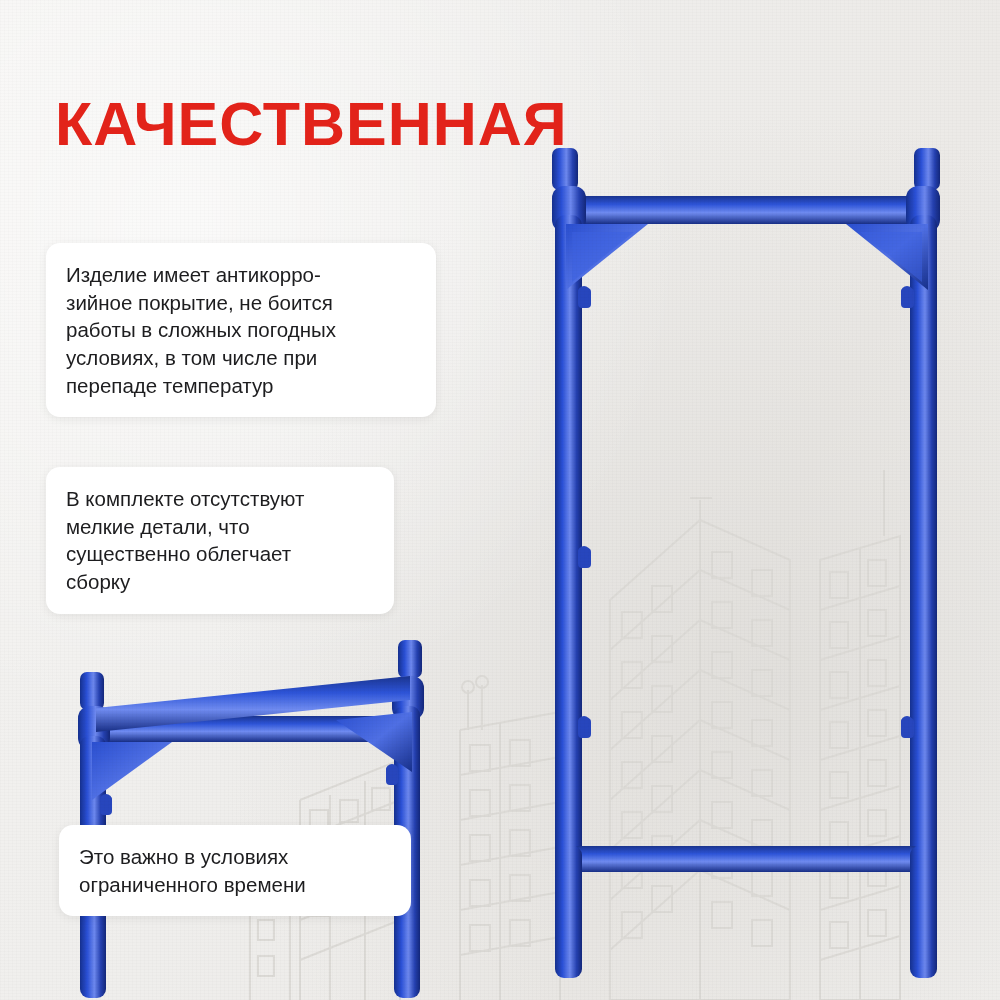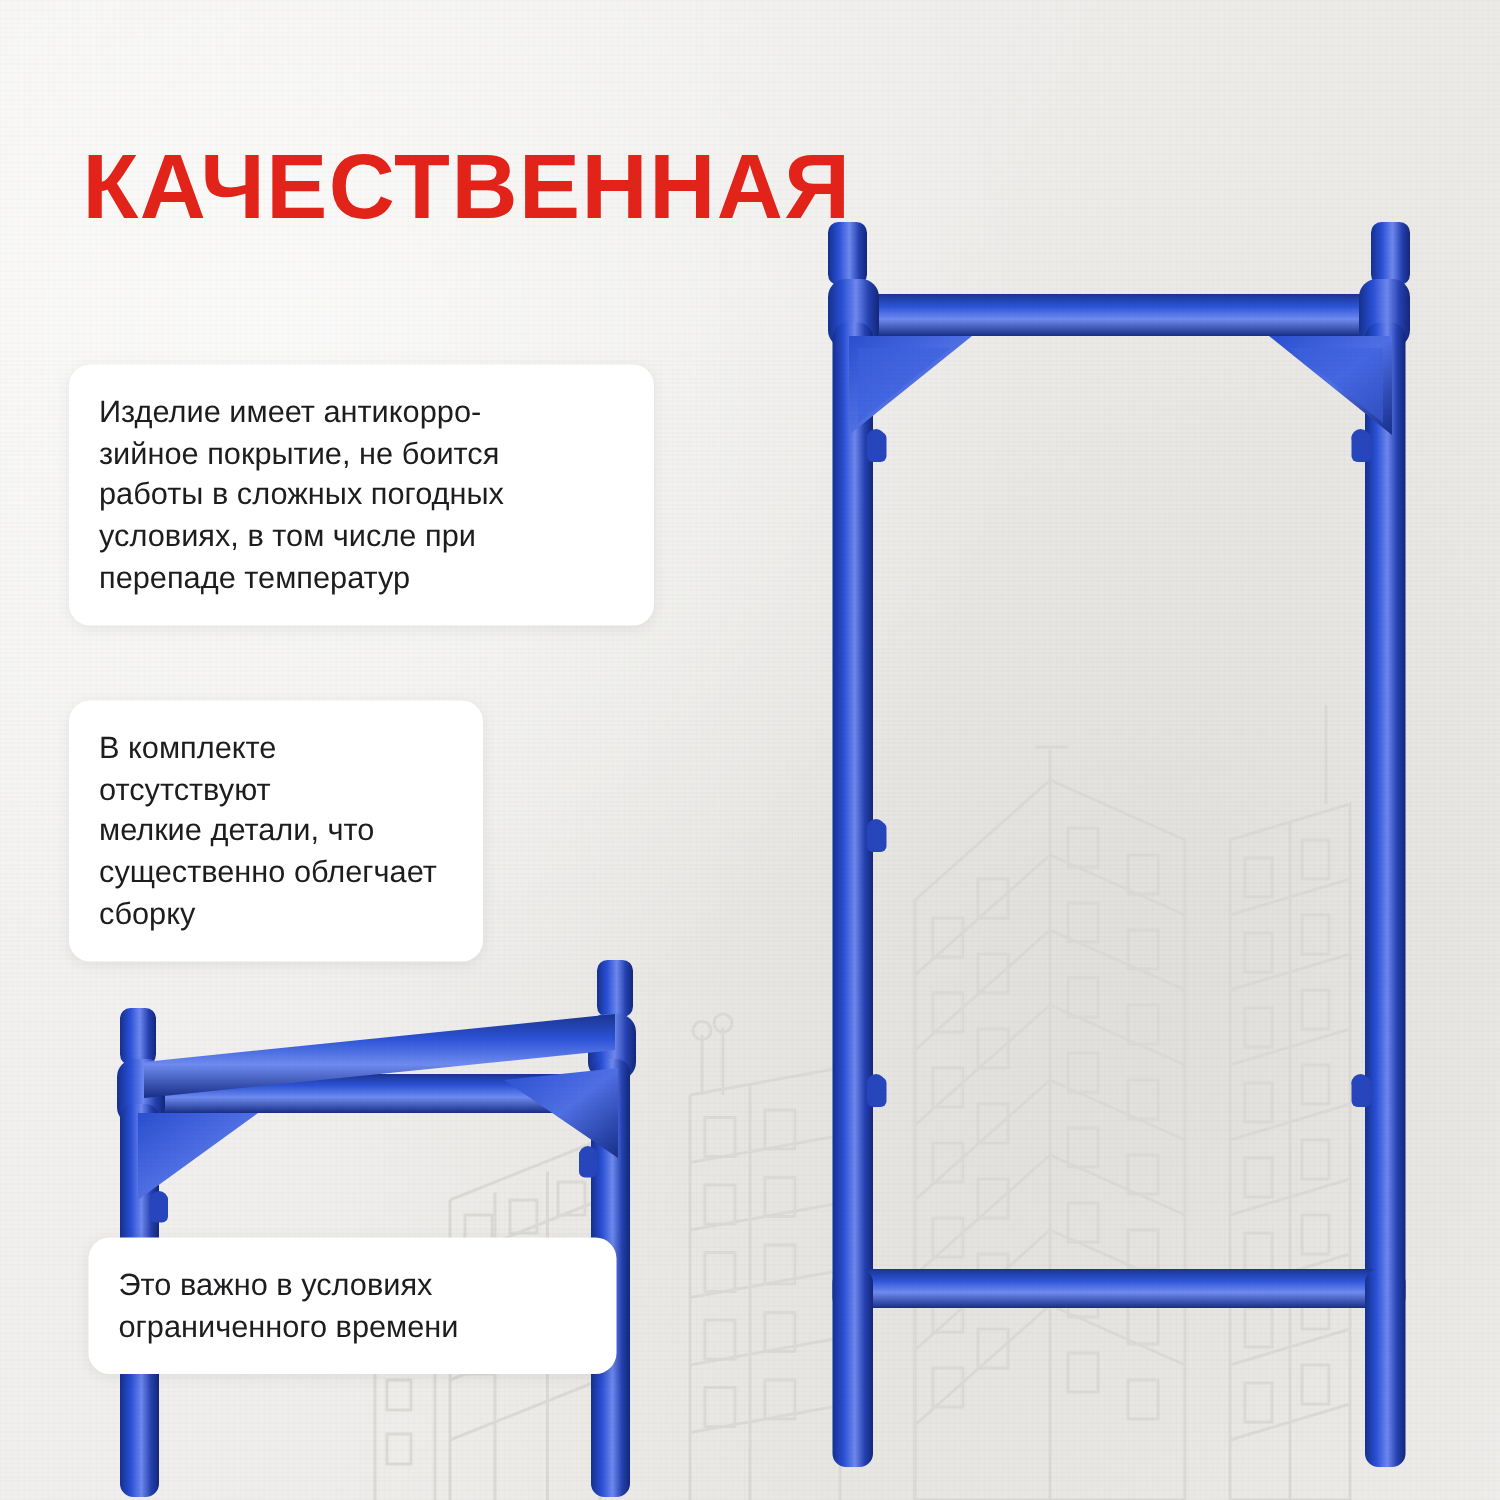--- a/index.html
+++ b/index.html
@@ -66,21 +66,21 @@
     white-space: pre-line;
   }
   #callout-1 {
     left: 46px;
     top: 243px;
     width: 390px;
   }
   #callout-2 {
     left: 46px;
     top: 467px;
-    width: 276px;
+    width: 348px;
   }
   #callout-3 {
     left: 46px;
     top: 825px;
     width: 352px;
     margin-left: 13px;
   }
   #scaffold-main, #scaffold-second {
     position: absolute;
     left: 0;

